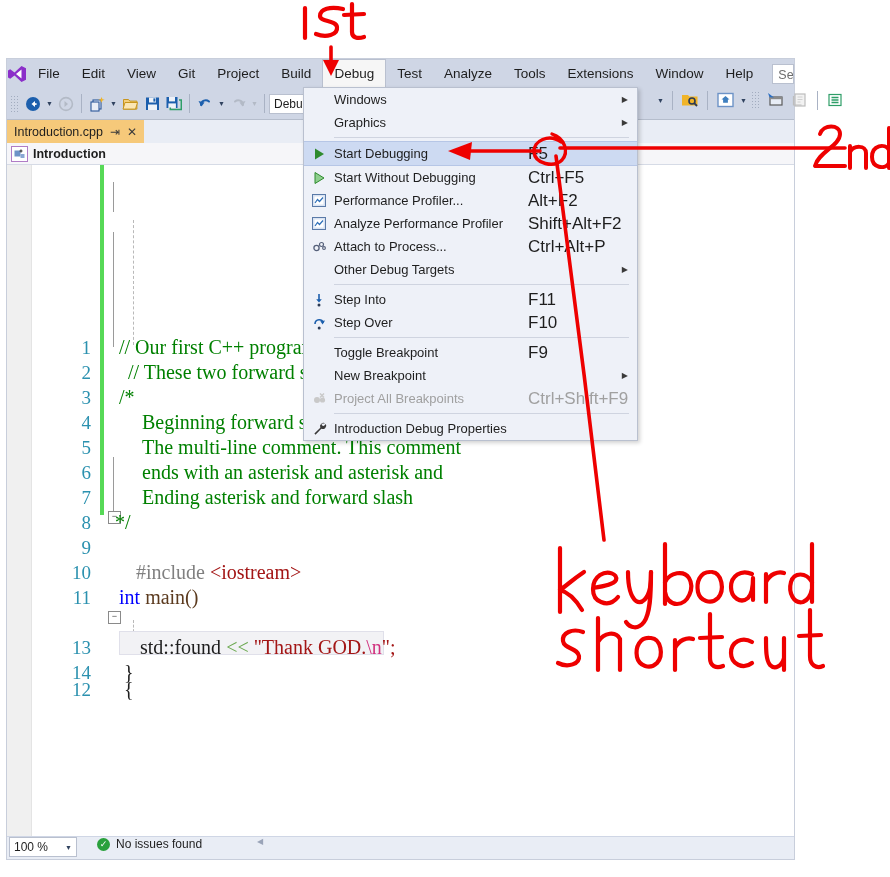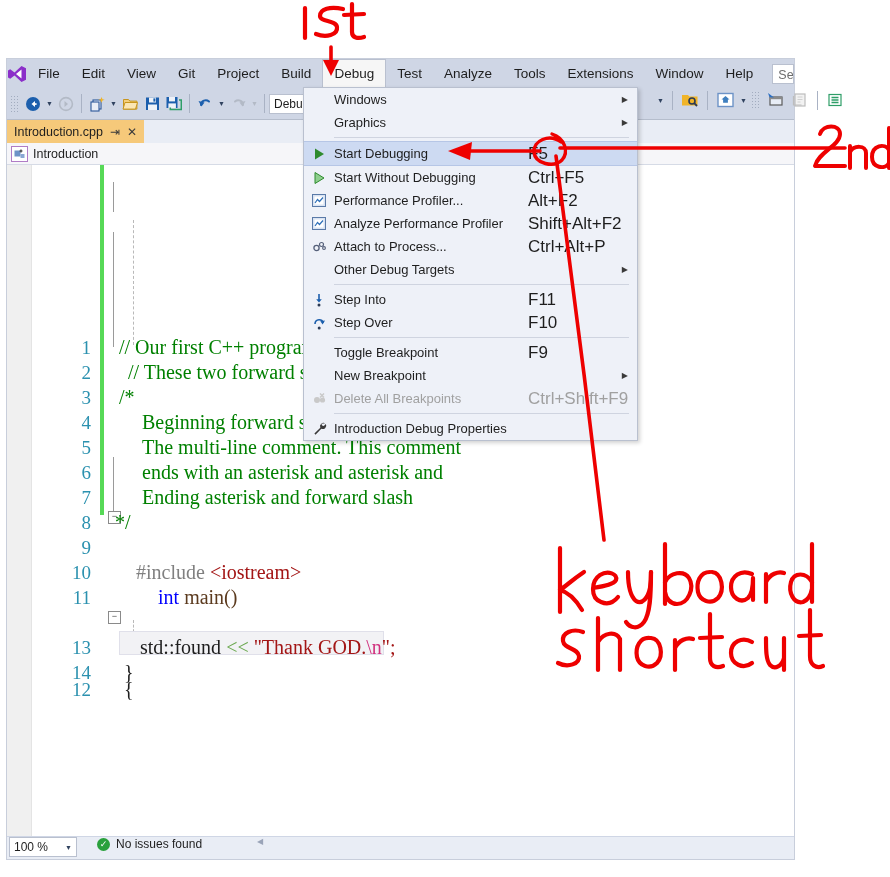--- a/index.html
+++ b/index.html
@@ -41,38 +41,38 @@
   .tabstrip{height:23px;background:#e9edf5;display:flex;align-items:flex-end;}
   .doctab{background:#f6c97a;height:23px;display:flex;align-items:center;padding:0 7px;
           font-size:12.5px;color:#1e1e1e;gap:7px;}
   .doctab .pin, .doctab .close{font-size:12px;color:#3a3a3a;}
 
   
   .navbar{height:21px;background:#f6f6f9;border-bottom:1px solid #d6dbe6;display:flex;
           align-items:center;padding-left:4px;gap:5px;}
   .nav-ico{width:15px;height:14px;border:1px solid #b07cc6;background:#fff;
            display:flex;align-items:center;justify-content:center;}
-  .navbar .lbl{font-size:12.5px;color:#1e1e1e;}
+  .navbar .lbl{font-size:12.5px;color:#1e1e1e;font-weight:bold;}
 
   
   .editor{position:relative;height:675px;background:#ffffff;overflow:hidden;}
   .ed-indicator{position:absolute;left:0;top:0;width:24px;height:100%;background:#f0f0f0;
                 border-right:1px solid #e4e4e4;}
   .code-area{position:absolute;left:0;top:0;right:0;bottom:0;}
   .ln{position:absolute;left:0;width:100%;height:25px;display:flex;align-items:center;}
   .lnum{position:absolute;left:24px;width:60px;text-align:right;font-family:"Liberation Serif",serif;
         font-size:19px;color:#2b91af;}
   .chg{position:absolute;left:93px;width:4px;height:25px;background:#57d957;}
   .fold{position:absolute;left:101px;width:11px;height:11px;border:1px solid #8a8a8a;
         background:#fff;color:#4a4a4a;font-size:9px;line-height:9px;text-align:center;}
   .fline{position:absolute;left:106px;width:1px;background:#9a9a9a;}
   .code{position:absolute;left:112px;font-family:"Liberation Serif",serif;font-size:20px;
         white-space:pre;color:#1e1e1e;}
   .c-com{color:#008000;}
-  .c-kw{color:#0000ff;margin-left:39px;}
+  .c-kw{color:#0000ff;}
   .c-str{color:#a31515;}
   .c-esc{color:#d1317e;}
   .c-op{color:#6aa84f;}
   .c-pp{color:#808080;}
   .c-inc{color:#a31515;}
   .c-fn{color:#5b3a1e;}
   .selrow{position:absolute;left:112px;height:24px;background:#f2f2f5;border:1px solid #e0e0ea;
           box-sizing:border-box;}
   .dashv{position:absolute;width:0;border-left:1px dashed #b9b9b9;}
 
@@ -478,21 +478,21 @@
   </div>
 
   <div class="mrow dis">
     <span class="m-ico">
       <svg width="15" height="13" viewBox="0 0 15 13">
         <circle cx="5" cy="8" r="3" fill="#c9c9c9"></circle>
         <circle cx="10.5" cy="8" r="2.6" fill="#c9c9c9"></circle>
         <path d="M8 1.5 L12 5.5 M12 1.5 L8 5.5" stroke="#c9c9c9" stroke-width="1.4"></path>
       </svg>
     </span>
-    <span class="m-lbl">Delete All Breakpoints</span>
+    <span class="m-lbl">Project All Breakpoints</span>
     <span class="m-key">Ctrl+Shift+F9</span>
   </div>
 
   <div class="msep"></div>
 
 
   <div class="mrow">
     <span class="m-ico">
       <svg width="15" height="15" viewBox="0 0 15 15">
         <path d="M13.2 2.2 a3.6 3.6 0 0 0 -4.9 4.6 L2.4 12.6 l1.1 1.1 5.8-5.9 a3.6 3.6 0 0 0 4.6-4.9 l-2.1 2.1 -1.8-.5 -.5-1.8z" fill="#3a3a3a"></path>

